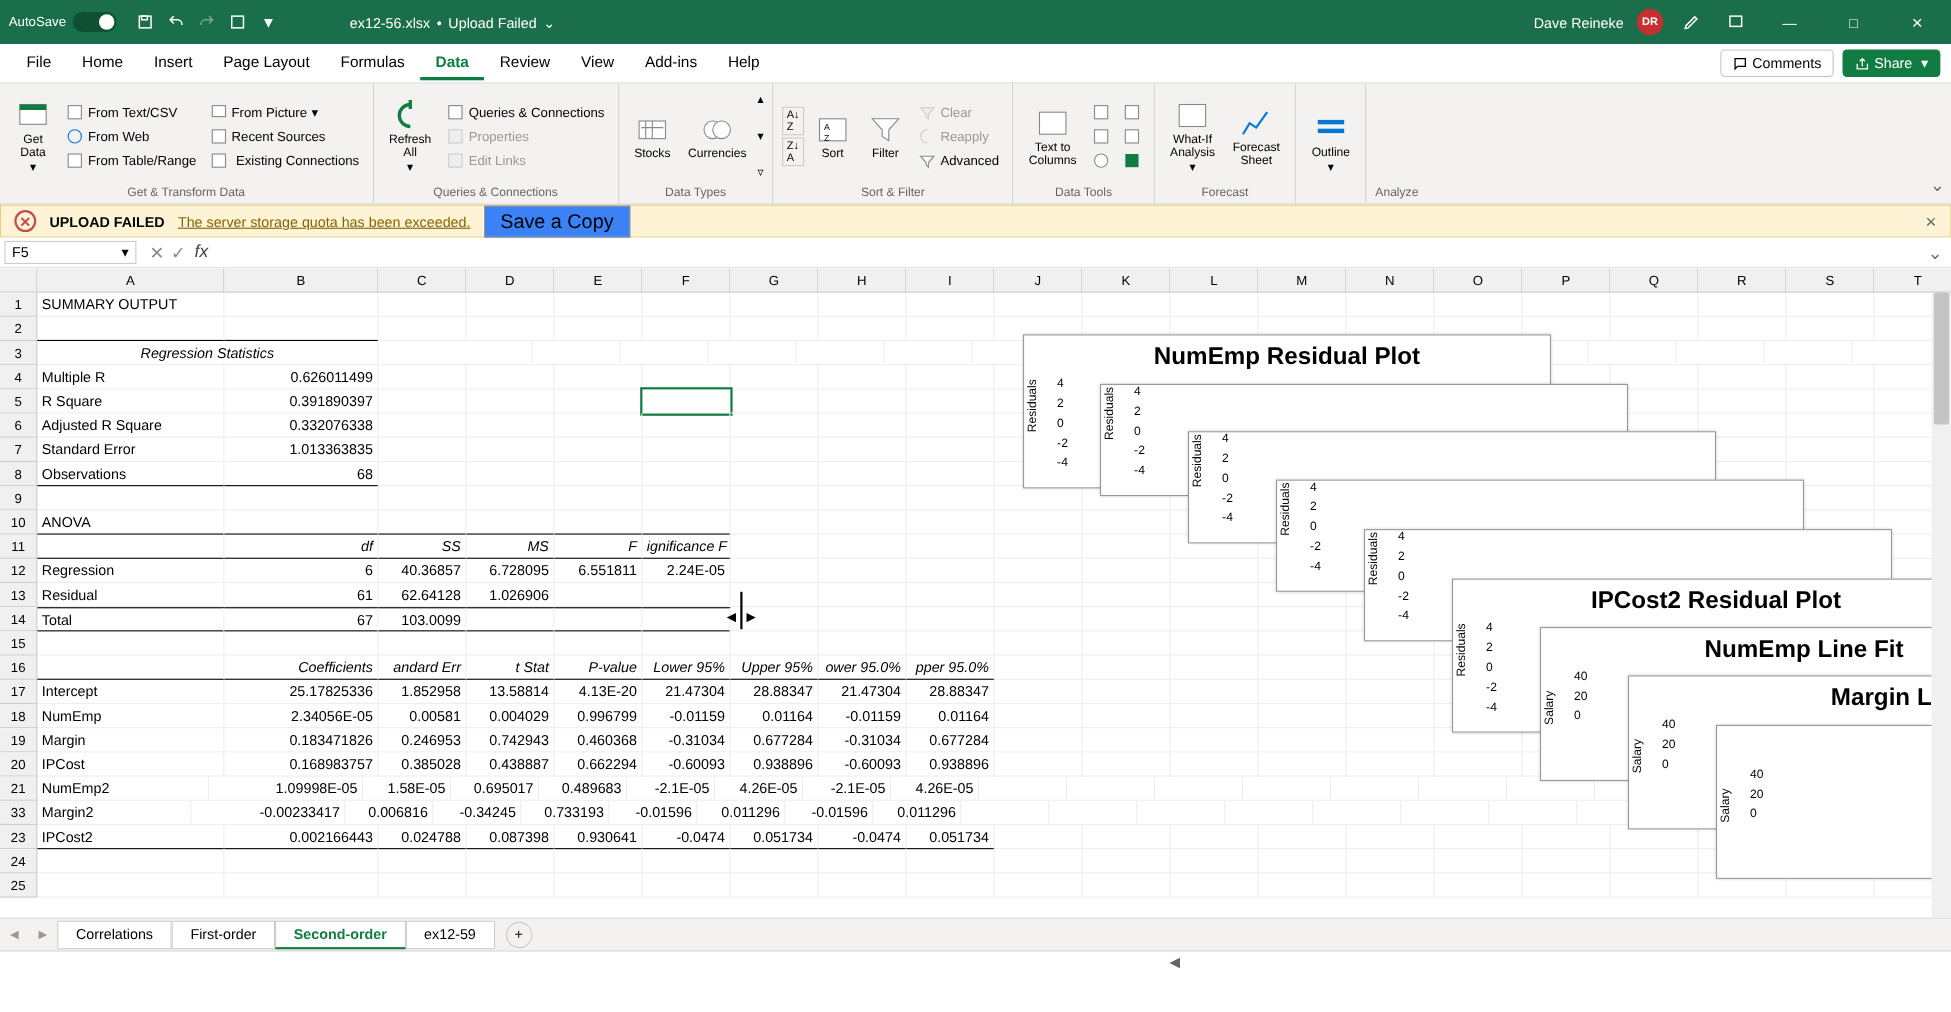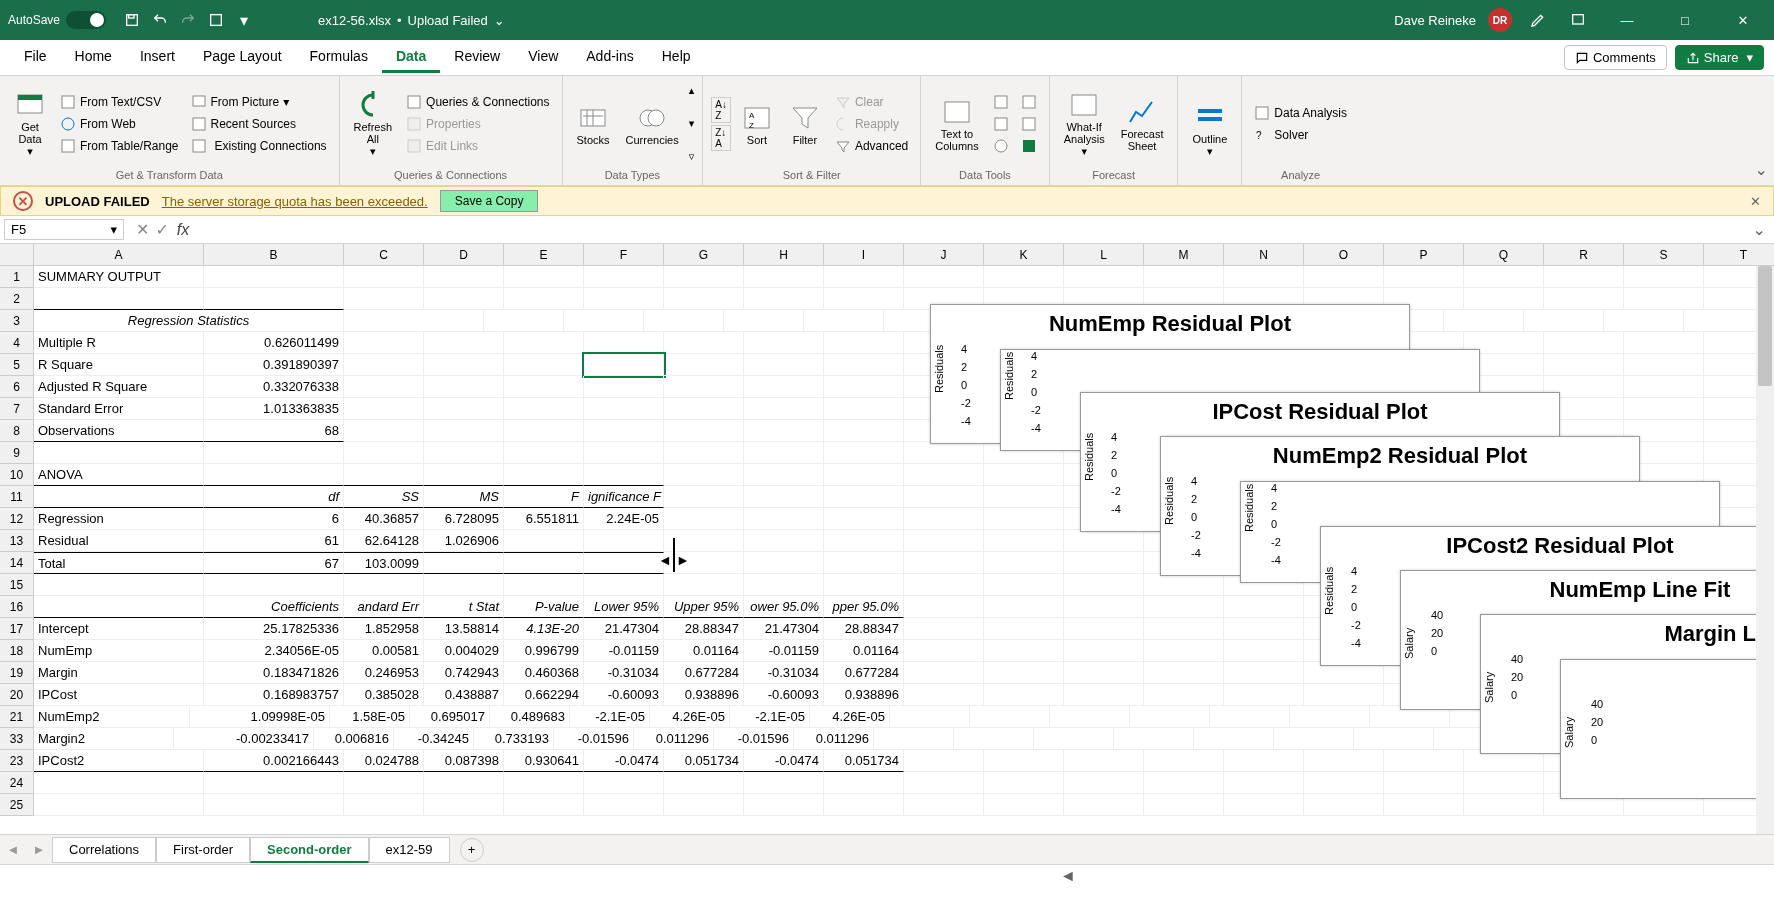--- a/index.html
+++ b/index.html
@@ -37,21 +37,21 @@
 .small-btn { display:flex; align-items:center; gap:4px; padding:2px 4px; cursor:pointer; font-size:12px; white-space:nowrap; }
 .small-btn.disabled { color:#999; }
 .small-btn svg { width:16px; height:16px; }
 .col { display:flex; flex-direction:column; gap:2px; justify-content:center; }
 
 
 .warnbar { height:30px; background:#fef4d5; border:1px solid #e8d088; display:flex; align-items:center; padding:0 12px; gap:12px; font-size:13px; }
 .warn-x { width:20px; height:20px; border:2px solid #c0504d; border-radius:50%; color:#c0504d; display:flex; align-items:center; justify-content:center; font-weight:bold; }
 .warn-title { font-weight:bold; }
 .warn-msg { color:#846404; text-decoration:underline; }
-.save-copy { padding:3px 14px; border:1px solid #999; background:#86efac; font-size:12px; }
+.save-copy { padding:3px 14px; border:1px solid #999; background:#3b82f6; font-size:18px; }
 .close-warn { margin-left:auto; color:#666; cursor:pointer; }
 
 
 .fxbar { height:28px; display:flex; align-items:center; border-bottom:1px solid #d4d4d4; background:#fff; }
 .namebox { width:120px; border:1px solid #ccc; margin:2px 4px; padding:2px 6px; font-size:13px; display:flex; align-items:center; justify-content:space-between; }
 .fx-icons { display:flex; gap:6px; margin:0 8px; color:#888; }
 .fx-label { font-style:italic; margin-right:4px; color:#444; }
 .formula-input { flex:1; padding:2px 6px; font-size:13px; }
 .expand-fx { padding:0 8px; color:#666; }
 
@@ -425,36 +425,20 @@
             <rect x="4" y="16" width="24" height="4" fill="#0078d4"></rect>
           </svg>
           <span>Outline</span>
           <span>▾</span>
         </div>
     </div>
     <div class="group-label"></div>
   </div>
 
   <div class="group" style="border-right:none">
-    <div class="group-body">
-      <div class="col">
-        <div class="small-btn">
-            <svg viewBox="0 0 16 16">
-              <rect x="2" y="2" width="12" height="12" fill="#fff" stroke="#888"></rect>
-            </svg>
-            <span>Data Analysis</span>
-          </div>
-        <div class="small-btn">
-            <svg viewBox="0 0 16 16">
-              <text x="2" y="12" font-size="10">?</text>
-            </svg>
-            <span>Solver</span>
-          </div>
-      </div>
-    </div>
     <div class="group-label">Analyze</div>
   </div>
   <div style="margin-left:auto;padding:6px;align-self:flex-end;color:#666">⌄</div>
 </div>
 
 <div class="warnbar">
   <div class="warn-x">✕</div>
   <span class="warn-title">UPLOAD FAILED</span>
   <span class="warn-msg">The server storage quota has been exceeded.</span>
   <button class="save-copy">Save a Copy</button>
@@ -876,21 +860,21 @@
         <div class="cell" style="width: 80px;"></div>
         <div class="cell" style="width: 80px;"></div>
         <div class="cell" style="width: 80px;"></div>
         <div class="cell" style="width: 80px;"></div>
       </div>
       <div class="row">
         <div class="cell" style="width: 170px;">Intercept</div>
         <div class="cell right" style="width: 140px;">25.17825336</div>
         <div class="cell right" style="width: 80px;">1.852958</div>
         <div class="cell right" style="width: 80px;">13.58814</div>
-        <div class="cell right" style="width: 80px; font-style: italic;">4.13E-20</div>
+        <div class="cell right" style="width: 80px;">4.13E-20</div>
         <div class="cell right" style="width: 80px;">21.47304</div>
         <div class="cell right" style="width: 80px;">28.88347</div>
         <div class="cell right" style="width: 80px;">21.47304</div>
         <div class="cell right" style="width: 80px;">28.88347</div>
         <div class="cell" style="width: 80px;"></div>
         <div class="cell" style="width: 80px;"></div>
         <div class="cell" style="width: 80px;"></div>
         <div class="cell" style="width: 80px;"></div>
         <div class="cell" style="width: 80px;"></div>
         <div class="cell" style="width: 80px;"></div>
@@ -1099,32 +1083,30 @@
         <div class="chart-body">
           <div class="ylabel">Residuals</div>
           <div class="ytick" style="top: 0px;">4</div>
           <div class="ytick" style="top: 18px;">2</div>
           <div class="ytick" style="top: 36px;">0</div>
           <div class="ytick" style="top: 54px;">-2</div>
           <div class="ytick" style="top: 72px;">-4</div>
         </div>
       </div>
       <div class="chart" style="left: 1080px; top: 148px; width: 480px;">
-        <div class="chart-title">IPCost  Residual Plot</div>
         <div class="chart-body">
           <div class="ylabel">Residuals</div>
           <div class="ytick" style="top: 0px;">4</div>
           <div class="ytick" style="top: 18px;">2</div>
           <div class="ytick" style="top: 36px;">0</div>
           <div class="ytick" style="top: 54px;">-2</div>
           <div class="ytick" style="top: 72px;">-4</div>
         </div>
       </div>
       <div class="chart" style="left: 1160px; top: 192px; width: 480px;">
-        <div class="chart-title">NumEmp2  Residual Plot</div>
         <div class="chart-body">
           <div class="ylabel">Residuals</div>
           <div class="ytick" style="top: 0px;">4</div>
           <div class="ytick" style="top: 18px;">2</div>
           <div class="ytick" style="top: 36px;">0</div>
           <div class="ytick" style="top: 54px;">-2</div>
           <div class="ytick" style="top: 72px;">-4</div>
         </div>
       </div>
       <div class="chart" style="left: 1240px; top: 237px; width: 480px;">

